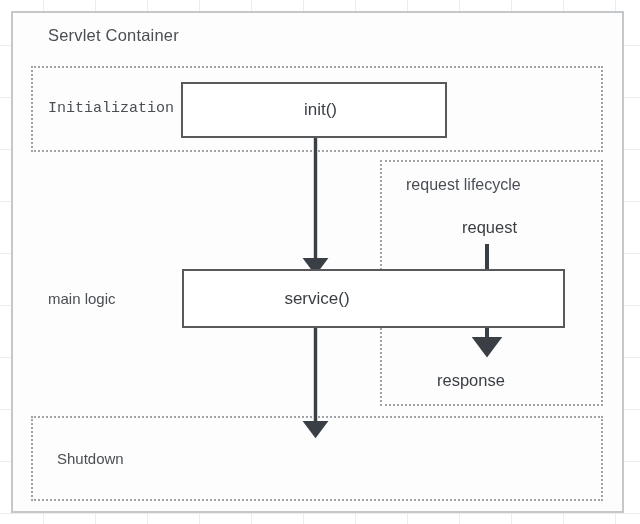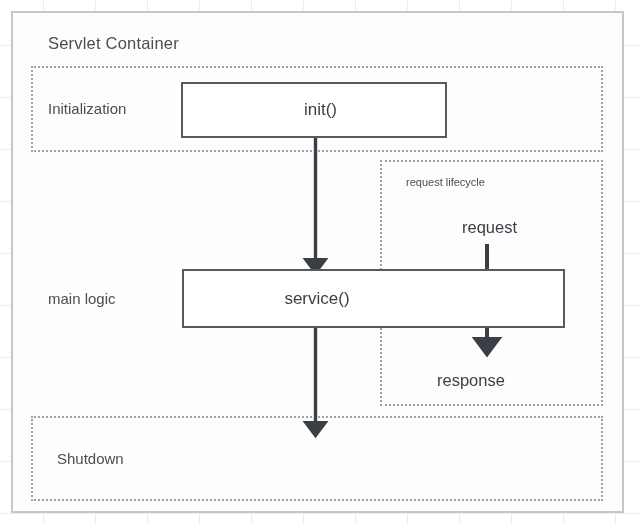--- a/index.html
+++ b/index.html
@@ -34,21 +34,20 @@
   }
 
   .container-title {
     position: absolute;
     left: 48px;
     top: 26px;
     font-size: 16.5px;
     color: #4a4f55;
     letter-spacing: 0.2px;
     white-space: nowrap;
-    margin-top: 8px;
   }
 
   
   .dotted-region {
     position: absolute;
     box-sizing: border-box;
     border: 2px dotted #9ea3a8;
     background: transparent;
   }
   #region-initialization { left: 31px; top: 66px; width: 572px; height: 86px; }
@@ -56,30 +55,30 @@
   #region-lifecycle      { left: 380px; top: 160px; width: 223px; height: 246px;
                            background: rgba(255,255,255,0.0); }
 
   
   .phase-label {
     position: absolute;
     font-size: 15px;
     color: #4a4f55;
     white-space: nowrap;
   }
-  #label-initialization { left: 48px; top: 100px; }
+  #label-initialization { left: 48px; top: 100px; font-family: Liberation Mono, monospace; }
   #label-main-logic     { left: 48px; top: 290px; }
   #label-shutdown       { left: 57px; top: 450px; }
 
   
   #label-lifecycle-title {
     position: absolute;
     left: 406px;
     top: 176px;
-    font-size: 11px;
+    font-size: 16px;
     color: #4a4f55;
     white-space: nowrap;
   }
   #label-request {
     position: absolute;
     left: 462px;
     top: 218px;
     font-size: 16.5px;
     color: #3a3f45;
     white-space: nowrap;

